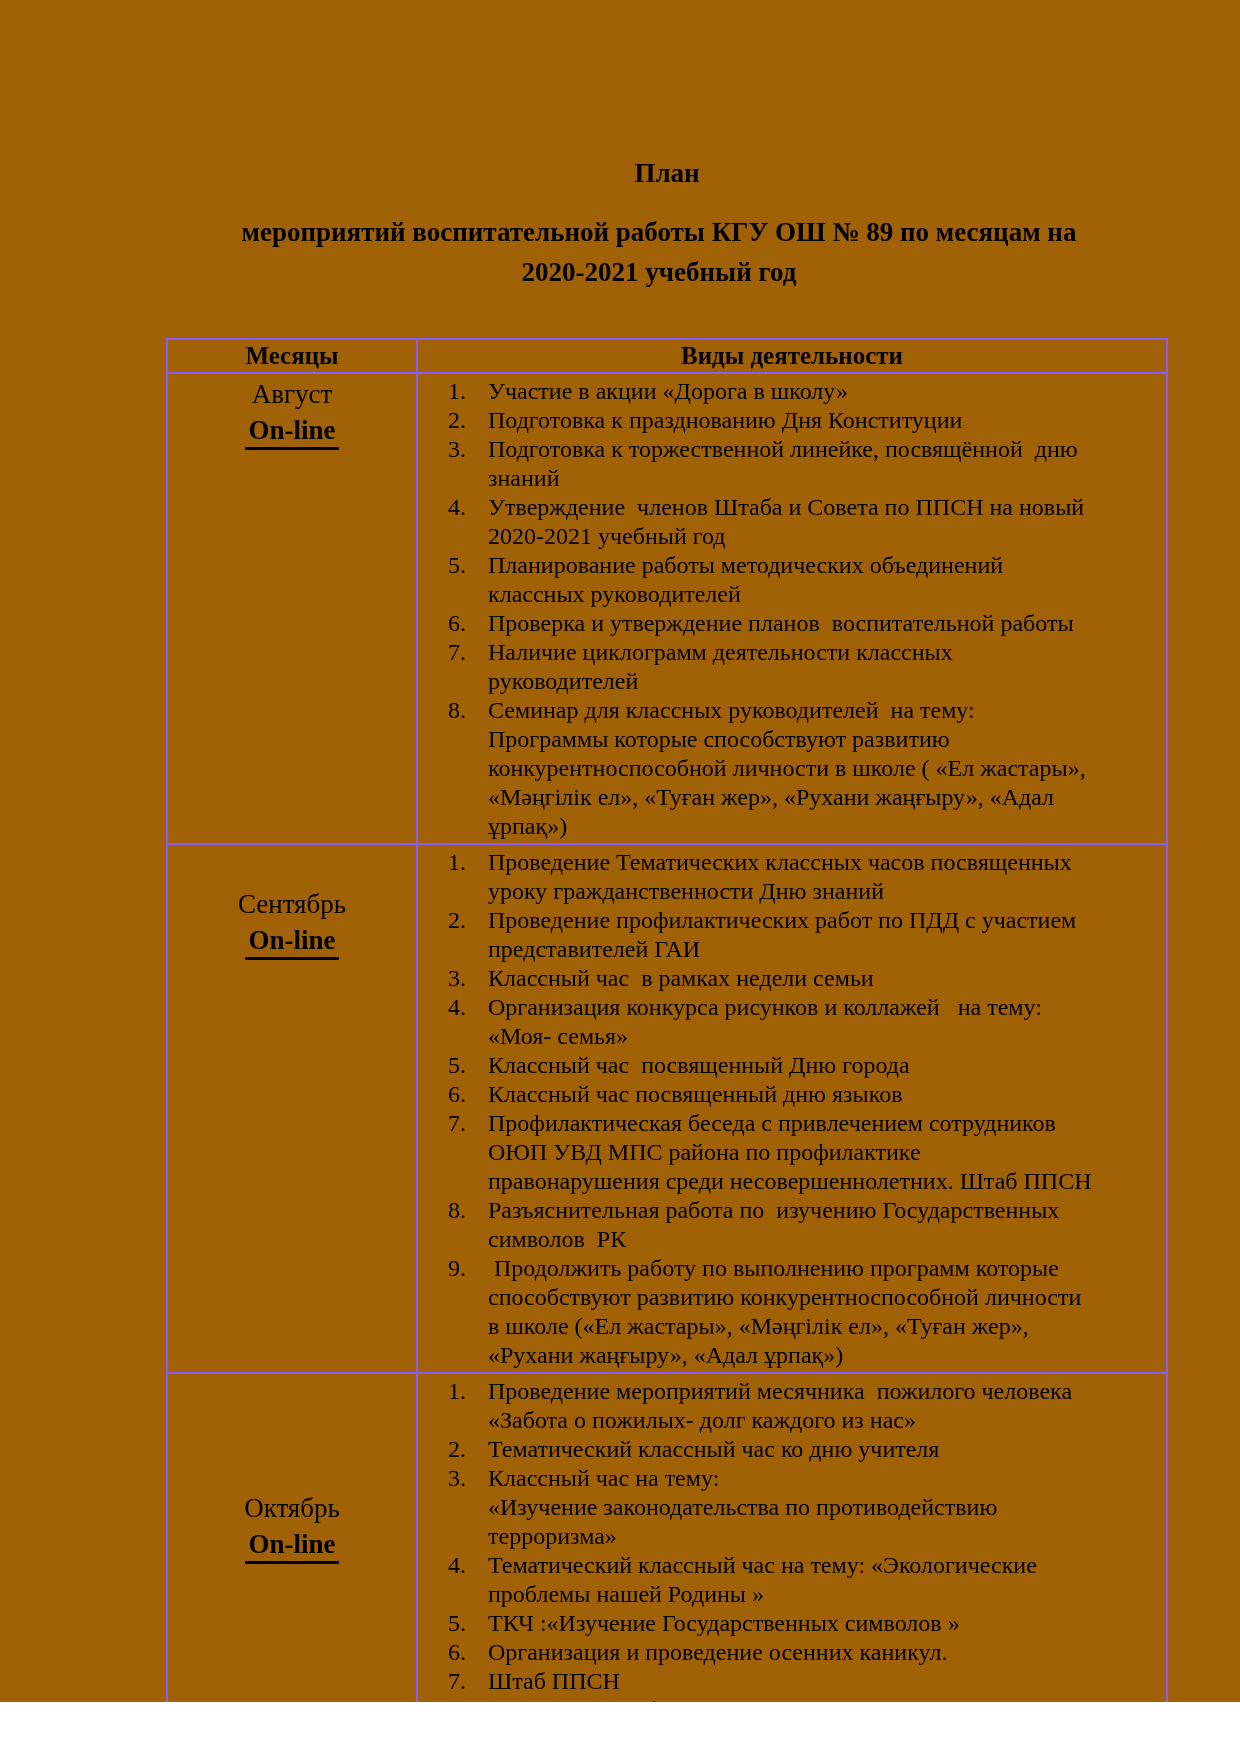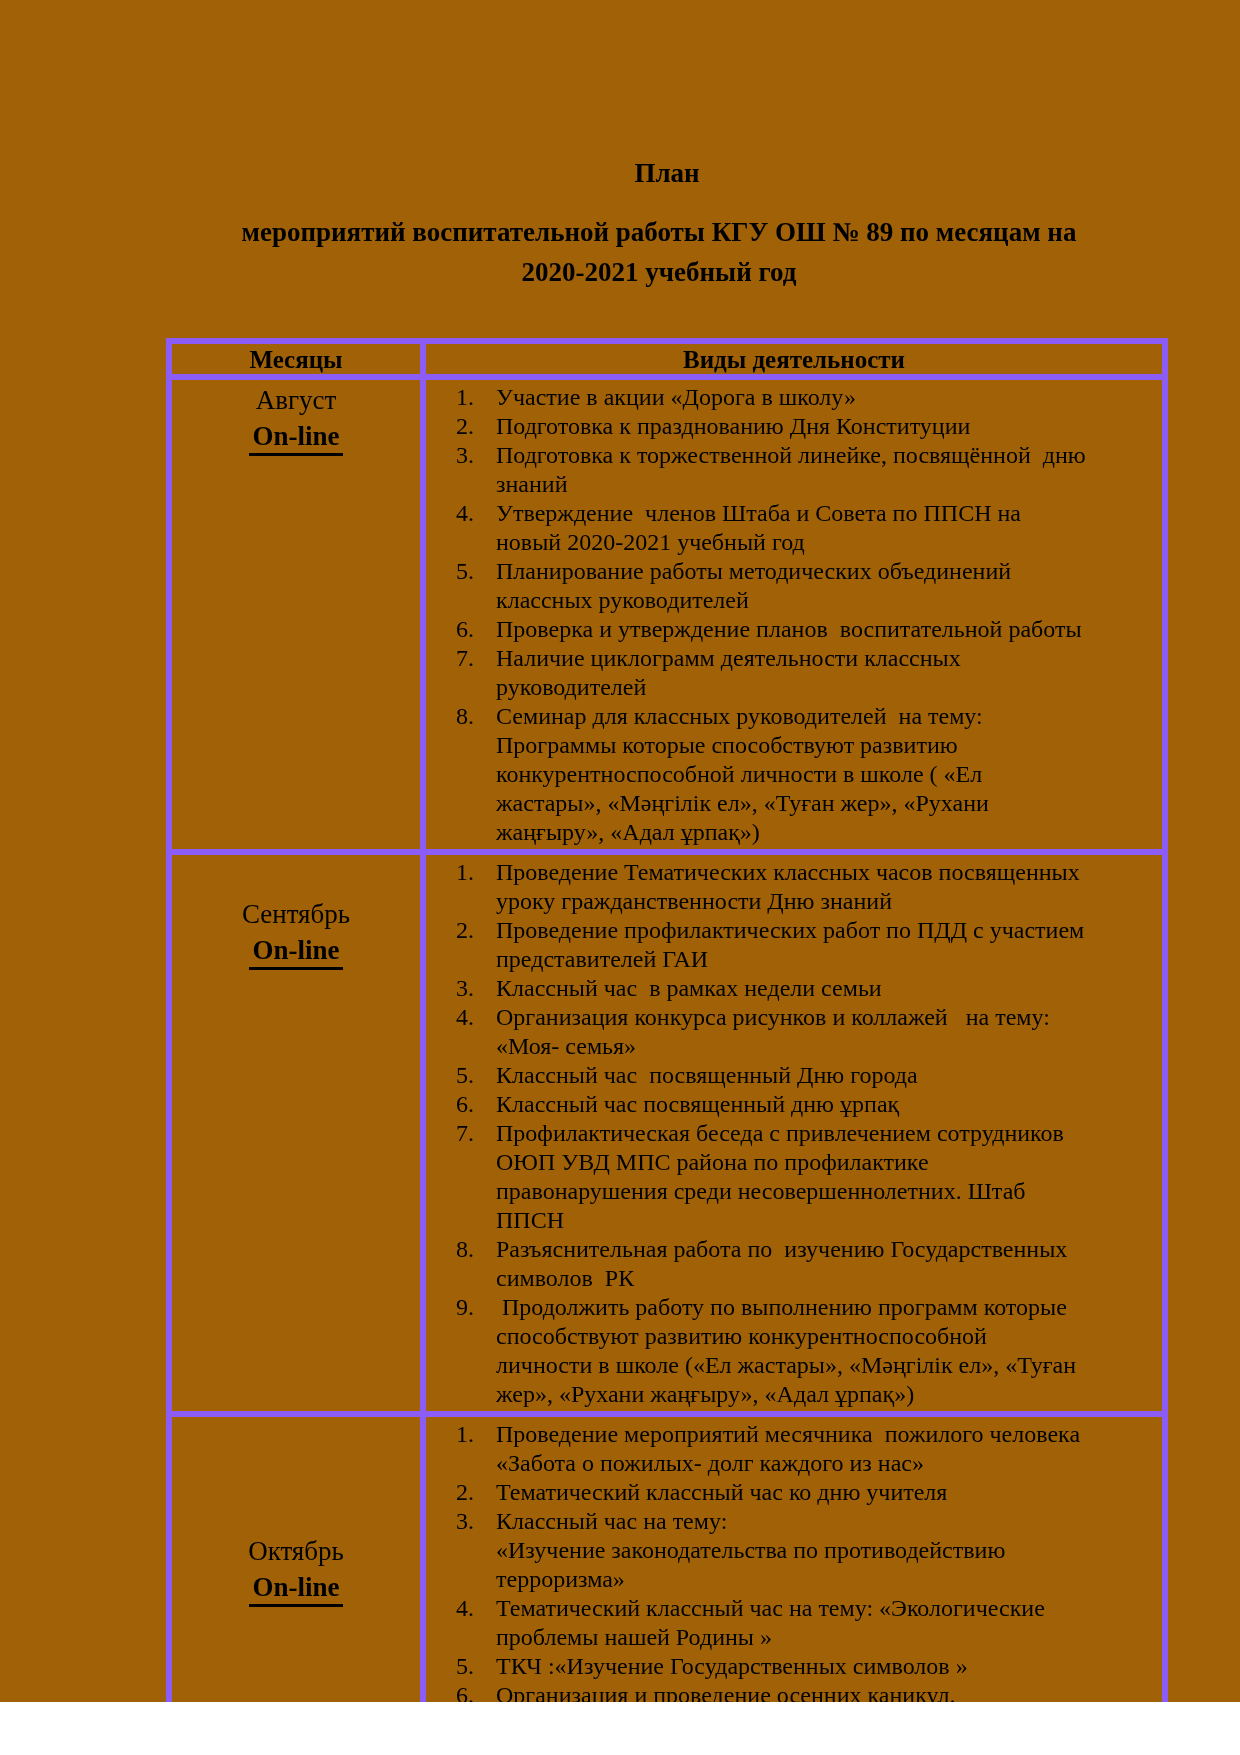--- a/index.html
+++ b/index.html
@@ -28,21 +28,21 @@
     line-height: 40px;
   }
   table.plan-table {
     position: absolute;
     top: 338px; left: 166px;
     width: 1002px;
     border-collapse: collapse;
     table-layout: fixed;
   }
   .plan-table th, .plan-table td {
-    border: 6px solid #8b5cf6;
+    border: 2px solid #8b5cf6;
     vertical-align: top;
     padding: 0;
   }
   .plan-table thead tr { height: 34px; }
   .plan-table th {
     font-size: 25px;
     font-weight: bold;
     text-align: center;
     padding-top: 2px;
   }
@@ -161,21 +161,21 @@
             <div class="item">
               <span class="item-num">4.</span>
               <span class="item-text">Организация конкурса рисунков и коллажей   на тему: «Моя- семья»</span>
             </div>
             <div class="item">
               <span class="item-num">5.</span>
               <span class="item-text">Классный час  посвященный Дню города</span>
             </div>
             <div class="item">
               <span class="item-num">6.</span>
-              <span class="item-text">Классный час посвященный дню ұрпақ</span>
+              <span class="item-text">Классный час посвященный дню языков</span>
             </div>
             <div class="item">
               <span class="item-num">7.</span>
               <span class="item-text">Профилактическая беседа с привлечением сотрудников ОЮП УВД МПС района по профилактике правонарушения среди несовершеннолетних. Штаб ППСН</span>
             </div>
             <div class="item">
               <span class="item-num">8.</span>
               <span class="item-text">Разъяснительная работа по  изучению Государственных символов  РК</span>
             </div>
             <div class="item">

